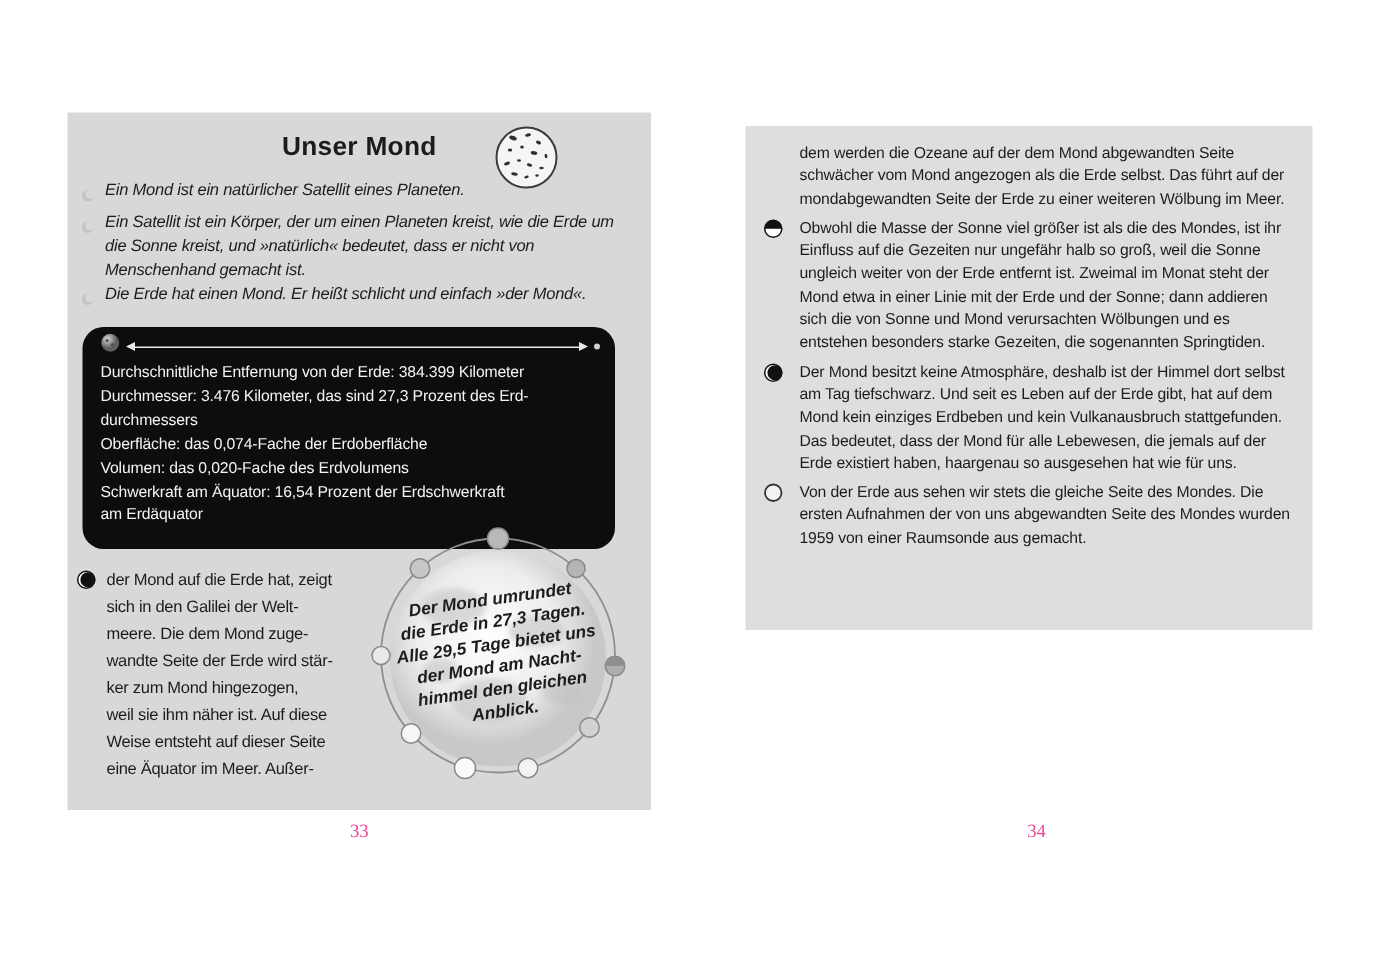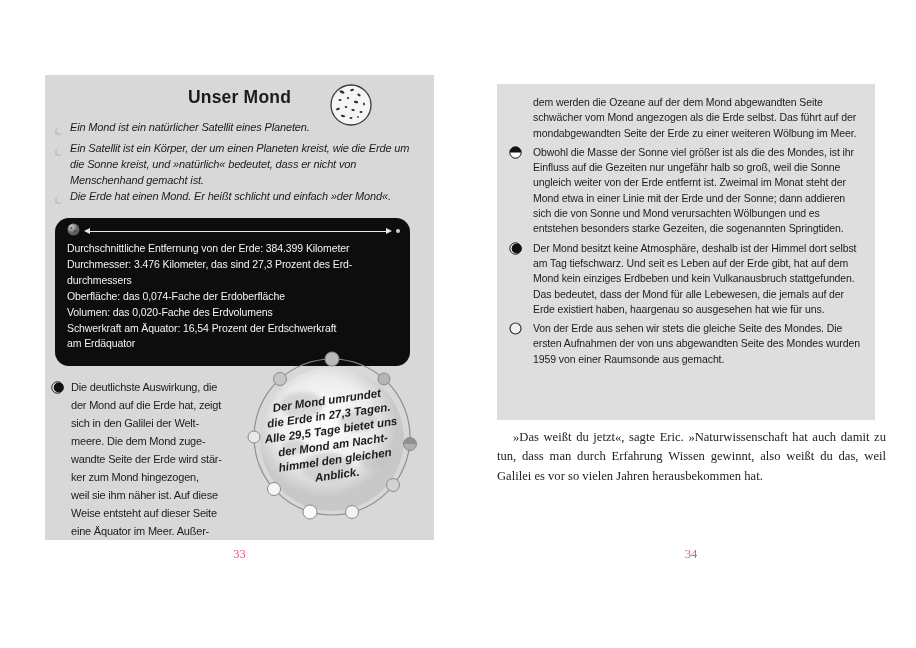--- a/index.html
+++ b/index.html
@@ -151,21 +151,20 @@
   </div>
 
   <div class="tide-row">
     <span class="bicon">
       <svg width="13" height="13">
           <circle cx="6.5" cy="6.5" r="5.7" fill="#fff" stroke="#111" stroke-width="1"></circle>
           <circle cx="7.6" cy="6.5" r="5" fill="#111"></circle>
         </svg>
     </span>
     <div class="tide-lines">
-        <div>Die deutlichste Auswirkung, die</div>
         <div>der Mond auf die Erde hat, zeigt</div>
         <div>sich in den Galilei der Welt-</div>
         <div>meere. Die dem Mond zuge-</div>
         <div>wandte Seite der Erde wird stär-</div>
         <div>ker zum Mond hingezogen,</div>
         <div>weil sie ihm näher ist. Auf diese</div>
         <div>Weise entsteht auf dieser Seite</div>
         <div>eine Äquator im Meer. Außer-</div>
       </div>
   </div>
@@ -244,16 +243,15 @@
     <span class="bicon">
       <svg width="13" height="13">
           <circle cx="6.5" cy="6.5" r="5.5" fill="#f2f2f2" stroke="#333" stroke-width="1.2"></circle>
         </svg>
     </span>
     <div class="btext">Von der Erde aus sehen wir stets die gleiche Seite des Mondes. Die ersten Aufnahmen der von uns abgewandten Seite des Mondes wurden 1959 von einer Raumsonde aus gemacht.</div>
   </div>
 </section>
 
 <div class="abs story">
-  <p>»Das weißt du jetzt«, sagte Eric. »Naturwissenschaft hat auch damit zu tun, dass man durch Erfahrung Wissen gewinnt, also weißt du das, weil Galilei es vor so vielen Jahren herausbekommen hat.</p>
 </div>
 
 <div class="abs page-num pn-right">34</div>
 
 </body></html>

